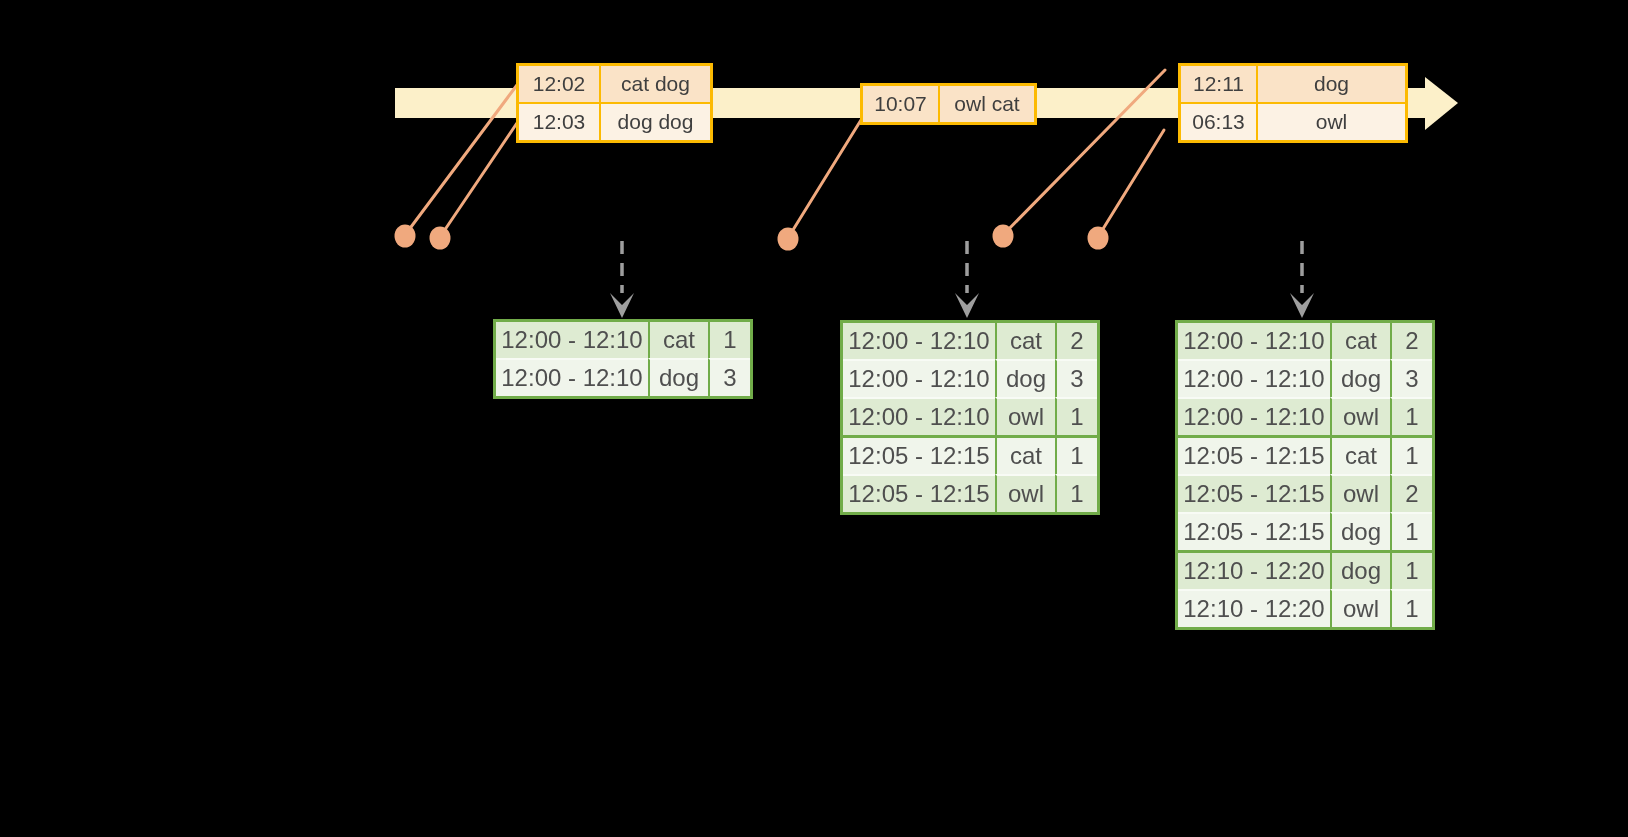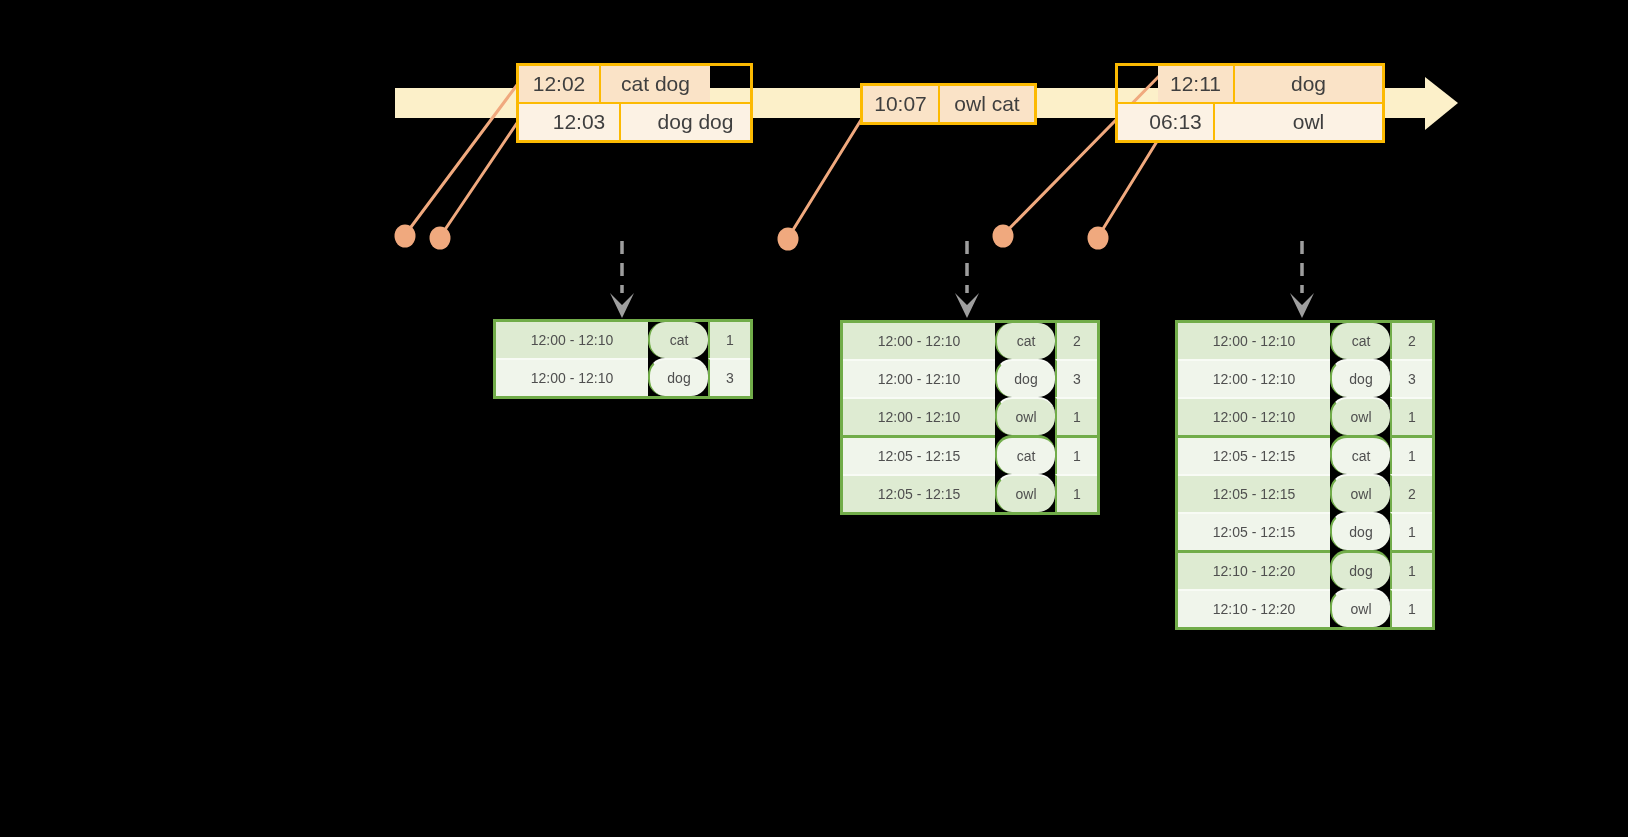--- a/index.html
+++ b/index.html
@@ -36,36 +36,36 @@
     border:3px solid var(--event-border);
   }
   .event-row{display:flex;}
   .event-row + .event-row{border-top:2px solid var(--event-border);}
   .event-cell{
     display:flex;align-items:center;justify-content:center;
     height:36px;font-size:21px;color:var(--text-dark);
   }
   .event-cell.words{border-left:2px solid var(--event-border);}
   .row-primary .event-cell{background:var(--event-row-primary);}
-  .row-secondary .event-cell{background:var(--event-row-secondary);padding-left:20px;}
+  .row-secondary .event-cell{background:var(--event-row-secondary);}
   .box-a .time{width:80px}  .box-a .words{width:109px}
   .box-b .time{width:75px}  .box-b .words{width:94px}
   .box-c .time{width:75px}  .box-c .words{width:147px}
 
   
   .result-table{
     position:absolute;z-index:3;border-collapse:separate;border-spacing:0;
     border:3px solid var(--table-border);
   }
   .result-table td{
     height:36px;padding:0;text-align:center;vertical-align:middle;
-    font-size:14px;color:var(--table-text);
+    font-size:24px;color:var(--table-text);
   }
   .result-table td.window{width:152px;}
-  .result-table td.word{width:58px;border-left:2px solid var(--table-border);border-radius:17px;}
+  .result-table td.word{width:58px;border-left:2px solid var(--table-border);}
   .result-table td.count{width:40px;border-left:2px solid var(--table-border);}
   .result-table tr:nth-child(odd) td{background:var(--table-row-green);}
   .result-table tr:nth-child(even) td{background:var(--table-row-light);}
   .result-table tr + tr td{border-top:2px solid var(--row-separator);}
   .result-table tr.group-start td{border-top:3px solid var(--table-border);}
 </style>
 </head>
 <body>
 
 <div class="canvas">
@@ -108,21 +108,21 @@
     </div>
   </div>
 
   <div class="event-box box-b" style="left:860px;top:83px;">
     <div class="event-row row-primary">
       <div class="event-cell time">10:07</div>
       <div class="event-cell words">owl cat</div>
     </div>
   </div>
 
-  <div class="event-box box-c" style="left:1115px;top:63px;align-items:flex-end;">
+  <div class="event-box box-c" style="left:1178px;top:63px;">
     <div class="event-row row-primary">
       <div class="event-cell time">12:11</div>
       <div class="event-cell words">dog</div>
     </div>
     <div class="event-row row-secondary">
       <div class="event-cell time">06:13</div>
       <div class="event-cell words">owl</div>
     </div>
   </div>
 

